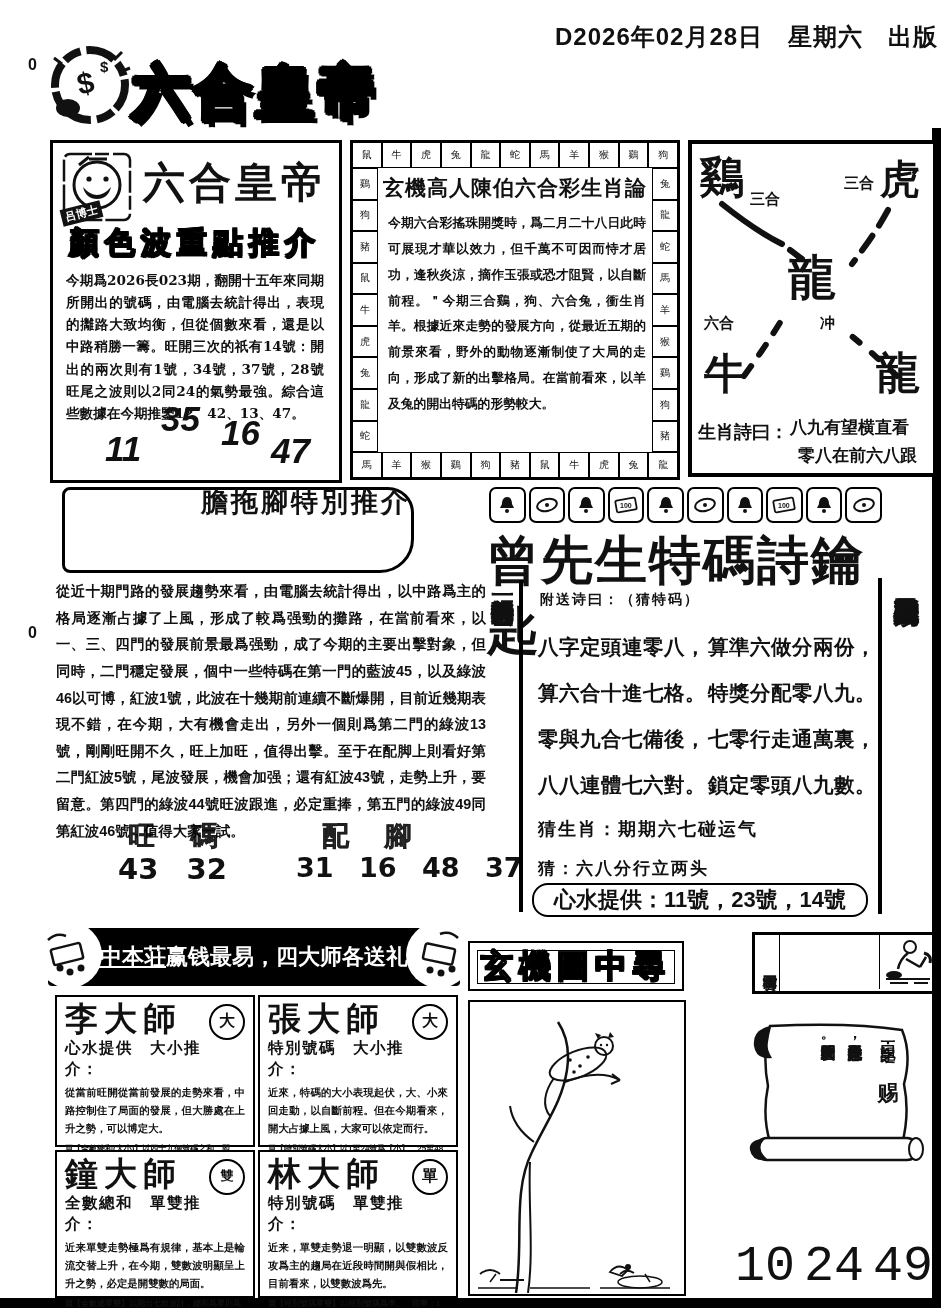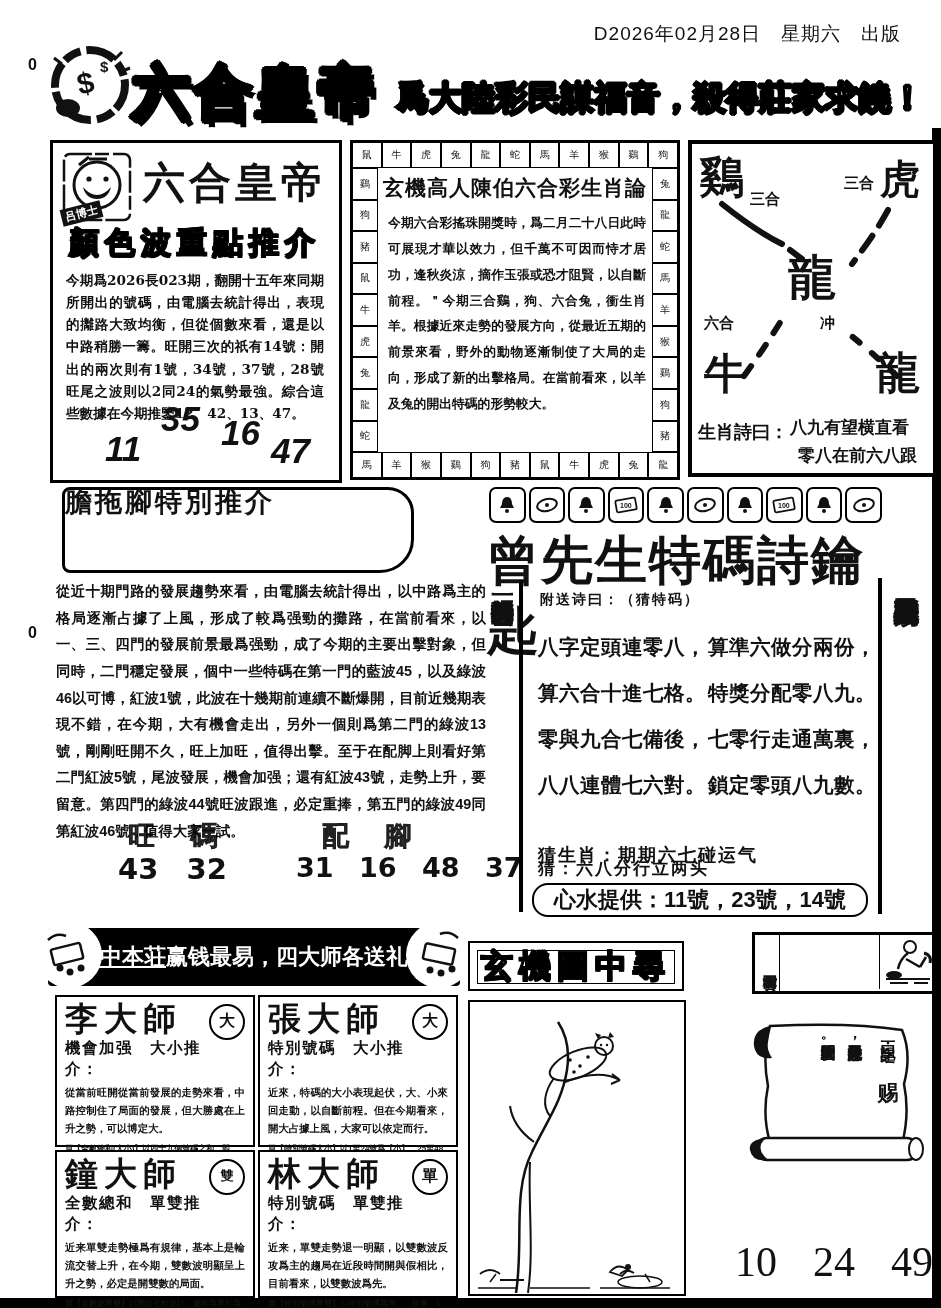--- a/index.html
+++ b/index.html
@@ -43,31 +43,30 @@
 <body>
 
 <div id="page">
 
   <div class="abs" style="left:932px;top:128px;width:9px;height:1180px;background:#000;"></div>
   <div class="abs" style="left:0;top:1298px;width:941px;height:10px;background:#000;"></div>
 
   <div class="abs" style="left:28px;top:56px;font-size:16px;font-weight:700;">0</div>
   <div class="abs" style="left:28px;top:624px;font-size:16px;font-weight:700;">0</div>
 
-  <div class="abs" style="left:555px;top:21px;width:385px;text-align:center;font-size:19px;font-weight:400;letter-spacing:1px;">D2026年02月28日　星期六　出版</div>
+  <div class="abs" style="left:555px;top:21px;width:385px;text-align:left;font-size:24px;font-weight:700;letter-spacing:1px;">D2026年02月28日　星期六　出版</div>
 
   <svg class="abs" style="left:44px;top:42px;" width="92" height="88" viewBox="0 0 92 88">
     <circle cx="46" cy="43" r="35" fill="none" stroke="#111" stroke-width="8" stroke-dasharray="26 4 18 6 30 5 14 4"></circle>
     <ellipse cx="24" cy="66" rx="12" ry="9" fill="#111"></ellipse>
     <text x="34" y="52" font-size="30" font-weight="bold" fill="#111" transform="rotate(-12 40 45)">$</text>
     <text x="56" y="30" font-size="15" font-weight="bold" fill="#111">$</text>
     <path d="M70 18 l8 -8 M76 30 l10 -4 M18 22 l-8 -6" stroke="#111" stroke-width="3"></path>
   </svg>
   <div class="abs" id="mast-title" style="left:132px;top:54px;color:#fff;-webkit-text-stroke:3px #000;">六合皇帝</div>
-  <div class="abs ol" id="mast-slogan" style="left:396px;top:76px;width:545px;">爲大陸彩民謀福音，殺得莊家求饒！</div>
 
   <div class="abs bx" style="left:50px;top:140px;width:286px;height:337px;">
     <svg class="abs" style="left:8px;top:8px;" width="76" height="86" viewBox="0 0 76 86">
       <rect x="3" y="3" width="66" height="66" rx="6" fill="none" stroke="#111" stroke-width="2.5" stroke-dasharray="22 3 14 4 28 3"></rect>
       <circle cx="36" cy="34" r="23" fill="none" stroke="#111" stroke-width="3"></circle>
       <circle cx="28" cy="28" r="2.6" fill="#111"></circle>
       <circle cx="45" cy="28" r="2.6" fill="#111"></circle>
       <path d="M22 36 q14 16 28 0 q-3 12 -14 12 q-11 0 -14 -12 z" fill="#111"></path>
       <path d="M18 14 l10 -8 M28 8 h18" stroke="#111" stroke-width="3"></path>
     </svg>
@@ -152,21 +151,21 @@
     <div class="abs serif" style="left:58px;top:46px;font-size:15px;font-weight:700;">三合</div>
     <div class="abs serif" style="left:152px;top:30px;font-size:15px;font-weight:700;">三合</div>
     <div class="abs serif" style="left:12px;top:170px;font-size:15px;font-weight:700;">六合</div>
     <div class="abs serif" style="left:128px;top:170px;font-size:15px;font-weight:700;">冲</div>
     <div class="abs" style="left:6px;top:276px;font-size:18px;font-weight:900;">生肖詩曰：</div>
     <div class="abs serif" style="left:98px;top:272px;font-size:17px;font-weight:700;">八九有望横直看</div>
     <div class="abs serif" style="left:106px;top:300px;font-size:17px;font-weight:700;">零八在前六八跟</div>
   </div>
 
   <div class="abs" style="left:62px;top:487px;width:352px;height:86px;border:3.5px solid #000;border-radius:8px 26px 34px 8px;box-sizing:border-box;">
-    <div style="text-align:left;font-size:27px;font-weight:900;letter-spacing:3px;margin-top:-6px;">膽拖腳特別推介</div>
+    <div style="text-align:right;font-size:27px;font-weight:900;letter-spacing:3px;margin-top:-6px;">膽拖腳特別推介</div>
   </div>
   <div class="abs justify" style="left:56px;top:578px;width:430px;font-size:14.4px;font-weight:700;line-height:1.85;">從近十期門路的發展趨勢來看，由電腦去統計得出，以中路爲主的格局逐漸占據了上風，形成了較爲强勁的攤路，在當前看來，以一、三、四門的發展前景最爲强勁，成了今期的主要出擊對象，但同時，二門穩定發展，個中一些特碼在第一門的藍波45，以及綠波46以可博，紅波1號，此波在十幾期前連續不斷爆開，目前近幾期表現不錯，在今期，大有機會走出，另外一個則爲第二門的綠波13號，剛剛旺開不久，旺上加旺，值得出擊。至于在配脚上則看好第二門紅波5號，尾波發展，機會加强；還有紅波43號，走勢上升，要留意。第四門的綠波44號旺波跟進，必定重捧，第五門的綠波49同第紅波46號，值得大家一試。</div>
   <div class="abs stamp" style="left:128px;top:818px;font-size:27px;">旺 碼</div>
   <div class="abs" style="left:118px;top:852px;font-size:29px;font-weight:600;word-spacing:18px;font-family:'DejaVu Sans',sans-serif;">43 32</div>
   <div class="abs stamp" style="left:322px;top:818px;font-size:27px;">配 腳</div>
   <div class="abs" style="left:296px;top:852px;font-size:27px;font-weight:600;word-spacing:16px;font-family:'DejaVu Sans',sans-serif;">31 16 48 37</div>
 
   <div id="zeng-icons" class="abs" style="left:489px;top:487px;width:396px;height:34px;display:flex;">
       <div class="icell">
         <svg width="22" height="20" viewBox="0 0 22 20">
@@ -245,21 +244,21 @@
         </div>
       <div class="poemrow">
           <div>零與九合七備後，</div>
           <div>七零行走通萬裏，</div>
         </div>
       <div class="poemrow">
           <div>八八連體七六對。</div>
           <div>鎖定零頭八九數。</div>
         </div>
     </div>
-    <div class="abs serif" style="left:6px;top:258px;font-size:18px;font-weight:700;letter-spacing:2px;">猜生肖：期期六七碰运气</div>
+    <div class="abs serif" style="left:6px;top:232px;font-size:18px;font-weight:700;letter-spacing:2px;">猜生肖：期期六七碰运气</div>
     <div class="abs serif" style="left:6px;top:272px;font-size:17px;font-weight:700;letter-spacing:2px;">猜：六八分行立两头</div>
     <div class="abs" style="left:0px;top:298px;width:332px;height:30px;border:2.5px solid #000;border-radius:16px;text-align:center;">
       <span style="font-size:22px;font-weight:800;line-height:30px;">心水提供：11號，23號，14號</span>
     </div>
   </div>
   <div class="abs" style="left:878px;top:578px;width:4px;height:336px;background:#000;"></div>
   <div class="abs vtext" style="left:890px;top:578px;height:336px;font-size:26px;font-weight:900;">先生相贈窺破天機爲彩民</div>
 
   <div class="abs" style="left:48px;top:928px;width:412px;height:58px;background:#000;border-radius:4px;">
     <div class="abs" style="left:-12px;top:-6px;width:66px;height:66px;background:#fff;border-radius:50%;">
@@ -280,21 +279,21 @@
           <path d="M52 16 q-8 -8 -18 -4" stroke="#111" stroke-width="2.5" fill="none"></path>
         </svg>
     </div>
     <div style="text-align:center;line-height:58px;white-space:nowrap;">
       <span style="color:#fff;font-size:22px;font-weight:900;text-decoration:underline;">彩迷中本荘</span><span style="color:#fff;font-size:22px;font-weight:900;">赢钱最易，四大师各送礼一份</span>
     </div>
   </div>
 
   <div class="mbox" style="left:55px;top:995px;width:200px;height:152px;">
     <div><span class="mname">李大師</span><span class="mbadge">大</span></div>
-    <div class="msub">機會加强　大小推介：</div>
+    <div class="msub">心水提供　大小推介：</div>
     <div class="mbody justify">從當前旺開從當前發展的走勢來看，中路控制住了局面的發展，但大勝處在上升之勢，可以博定大。</div>
     <div class="mnote">買【全數總和(大小)】以四十九個號碼之和，即1225，乘以機會率四十九分之七：122×7＝175【大】，即屬七個開彩號碼和是175或以上就爲之大。　賠率：1賠0.9</div>
   </div>
   <div class="mbox" style="left:258px;top:995px;width:200px;height:152px;">
     <div><span class="mname">張大師</span><span class="mbadge">大</span></div>
     <div class="msub">特別號碼　大小推介：</div>
     <div class="mbody justify">近來，特碼的大小表現起伏，大、小來回走動，以自斷前程。但在今期看來，開大占據上風，大家可以依定而行。</div>
     <div class="mnote">買【特別號碼大小】以1至24號爲【小】，25至48號爲【大】，開49號則作【和】。　賠率：1賠0.9</div>
   </div>
   <div class="mbox" style="left:55px;top:1150px;width:200px;height:148px;">
@@ -364,19 +363,19 @@
     <div class="abs vtext" style="left:52px;top:22px;width:120px;height:104px;">
       <div style="margin-left:10px;">
         <span style="font-size:15px;font-weight:800;">一字記之曰：</span>
         <span style="font-size:21px;font-weight:900;">赐</span>
       </div>
       <div style="font-size:14.5px;font-weight:800;margin-left:8px;">挂殿長愁不記春，</div>
       <div style="font-size:14.5px;font-weight:800;">夜間明銅肝天上。</div>
     </div>
   </div>
 
-  <div class="abs" style="left:735px;top:1238px;width:198px;display:flex;justify-content:space-between;font-family:Liberation Serif, serif;font-size:42px;text-align:right;">
+  <div class="abs" style="left:735px;top:1238px;width:198px;display:flex;justify-content:space-between;font-family:Liberation Mono, monospace;font-size:50px;text-align:right;">
     <span>10</span>
     <span>24</span>
     <span>49</span>
   </div>
 
 </div>
 
 </body></html>

